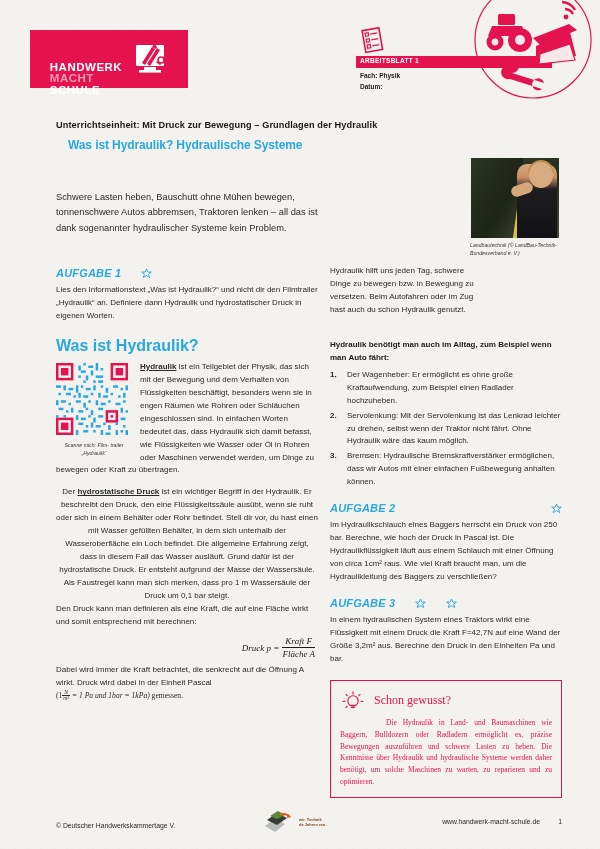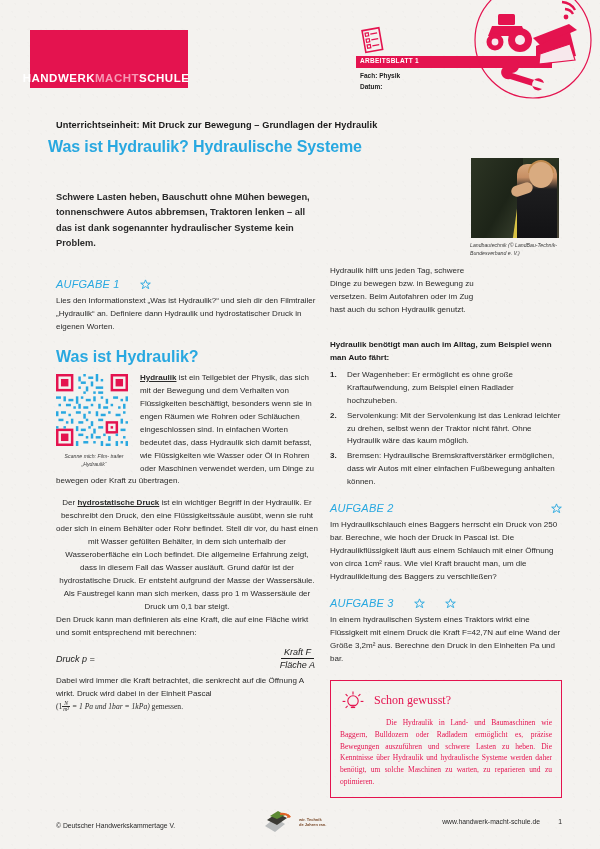--- a/index.html
+++ b/index.html
@@ -19,21 +19,21 @@
       #f4f2ef;
     background-size: 13px 13px, 17px 17px, auto;
   }
 
   
   .logo-block{
     position:absolute;left:30px;top:30px;width:158px;height:58px;
     background:#e4134f;
     display:flex;align-items:center;justify-content:center;gap:6px;
   }
-  .logo-words{display:flex;flex-direction:row;align-items:flex-start;line-height:1;margin-top:40px;}
+  .logo-words{display:flex;flex-direction:column;align-items:flex-start;line-height:1;margin-top:40px;}
   .logo-words span{
     color:#ffffff;font-weight:bold;letter-spacing:0.5px;
     font-size:11.5px;
   }
   .logo-words span.mid{color:#f79ab5;text-align:center;}
   .logo-mark{width:40px;height:40px;}
 
   .ab-banner{
     position:absolute;left:356px;top:56px;width:196px;height:12px;
     background:#e4134f;
@@ -47,26 +47,26 @@
   .ab-datum{position:absolute;left:360px;top:83px;font-size:6.5px;font-weight:bold;color:#1b1b1b;}
 
   .corner-circle{position:absolute;right:-8px;top:-20px;width:150px;height:150px;}
 
   
   .unit-title{
     position:absolute;left:56px;top:120px;width:420px;
     font-size:9.2px;font-weight:bold;color:#1b1b1b;letter-spacing:0.1px;
   }
   .main-title{
-    position:absolute;left:48px;top:138px;width:430px;
-    font-size:16px;font-weight:bold;color:#29a8e0;letter-spacing:-0.1px;
+    position:absolute;left:68px;top:138px;width:430px;
+    font-size:12px;font-weight:bold;color:#29a8e0;letter-spacing:-0.1px;
   }
   .intro{
     position:absolute;left:56px;top:190px;width:262px;
-    font-size:9.3px;line-height:1.65;color:#2a2a2a;font-weight:bold;
+    font-size:9.3px;line-height:1.65;color:#2a2a2a;
   }
 
   
   .photo{
     position:absolute;left:471px;top:158px;width:88px;height:80px;
     background:linear-gradient(160deg,#36422c 0%,#222a1c 45%,#4a4436 100%);
     overflow:hidden;
   }
   .photo .p-machine{position:absolute;left:0;top:0;width:52px;height:80px;
     background:linear-gradient(120deg,#2d3524 0%,#1d2418 60%,#3b4330 100%);}
@@ -85,40 +85,40 @@
     position:absolute;left:470px;top:242px;width:92px;
     font-size:5.2px;line-height:1.5;color:#3a3a3a;font-style:italic;
   }
 
   
   .col-left{position:absolute;left:56px;top:265px;width:262px;}
   .col-right{position:absolute;left:330px;top:265px;width:232px;}
 
   .task-head{
     display:flex;align-items:center;gap:20px;
-    color:#29a8e0;font-size:11px;font-weight:normal;font-style:italic;letter-spacing:0.2px;
-    margin:13px 0 5px 0;
+    color:#29a8e0;font-size:11px;font-weight:bold;font-style:italic;letter-spacing:0.2px;
+    margin:2px 0 5px 0;
   }
   .star{width:11px;height:11px;flex:none;}
   .task-text{font-size:8px;line-height:1.62;color:#2a2a2a;}
 
   .section-head{
     color:#29a8e0;font-size:16px;font-weight:bold;margin:14px 0 6px 0;
   }
   .body-text{font-size:8px;line-height:1.62;color:#2a2a2a;text-align:left;}
   .body-text b{font-weight:bold;text-decoration:underline;}
 
   .qr-wrap{float:left;width:76px;margin:2px 8px 2px 0;}
   .qr{width:72px;height:72px;position:relative;background:#f4f2ef;}
   .qr-caption{font-size:5.2px;line-height:1.5;font-style:italic;color:#3a3a3a;text-align:center;margin-top:3px;}
 
   .formula{
-    text-align:center;font-family:Liberation Sans, sans-serif;font-style:italic;
+    text-align:center;font-family:Liberation Serif, serif;font-style:italic;
     font-size:9px;margin:7px 0 4px 0;color:#1b1b1b;
-    display:flex;align-items:center;justify-content:space-between;gap:0;
+    display:flex;align-items:center;justify-content:flex-end;gap:0;
   }
   .frac{display:inline-flex;flex-direction:column;align-items:center;line-height:1.15;}
   .frac .num{border-bottom:1px solid #1b1b1b;padding:0 3px 1px 3px;}
   .frac .den{padding:1px 3px 0 3px;}
   .unit-line{font-family:"Liberation Serif", serif;font-size:7.6px;color:#2a2a2a;}
   .unit-line .fracsm{display:inline-flex;flex-direction:column;align-items:center;
     vertical-align:middle;line-height:1.05;font-size:5.6px;font-style:italic;}
   .unit-line .fracsm .n{border-bottom:1px solid #2a2a2a;padding:0 2px;}
 
   ol.tasks{margin:4px 0 0 0;padding:0;list-style:none;}
@@ -230,21 +230,21 @@
   <div class="photo-caption">Landbautechnik (© LandBau-Technik-Bundesverband e. V.)</div>
 
   <div class="col-left">
 
     <div class="task-head">
       <span>AUFGABE 1</span>
       <svg class="star" viewBox="0 0 24 24">
         <path d="M12 2 L15 9 L22.5 9 L16.5 13.5 L19 21 L12 16.5 L5 21 L7.5 13.5 L1.5 9 L9 9 Z" fill="none" stroke="#29a8e0" stroke-width="2"></path>
       </svg>
     </div>
-    <div class="task-text">Lies den Informationstext „Was ist Hydraulik?“ und sieh dir den Filmtrailer „Hydraulik“ an. Definiere dann Hydraulik und hydrostatischer Druck in eigenen Worten.</div>
+    <div class="task-text">Lies den Informationstext „Was ist Hydraulik?“ und nicht dir den Filmtrailer „Hydraulik“ an. Definiere dann Hydraulik und hydrostatischer Druck in eigenen Worten.</div>
 
     <div class="section-head">Was ist Hydraulik?</div>
 
     <div class="qr-wrap">
       <svg class="qr" viewBox="0 0 29 29">
         <rect width="29" height="29" fill="#f4f2ef"></rect>
         <g fill="#e4134f">
           <rect x="0" y="0" width="7" height="7"></rect>
             <rect x="1" y="1" width="5" height="5" fill="#f4f2ef"></rect>
             <rect x="2" y="2" width="3" height="3"></rect>

